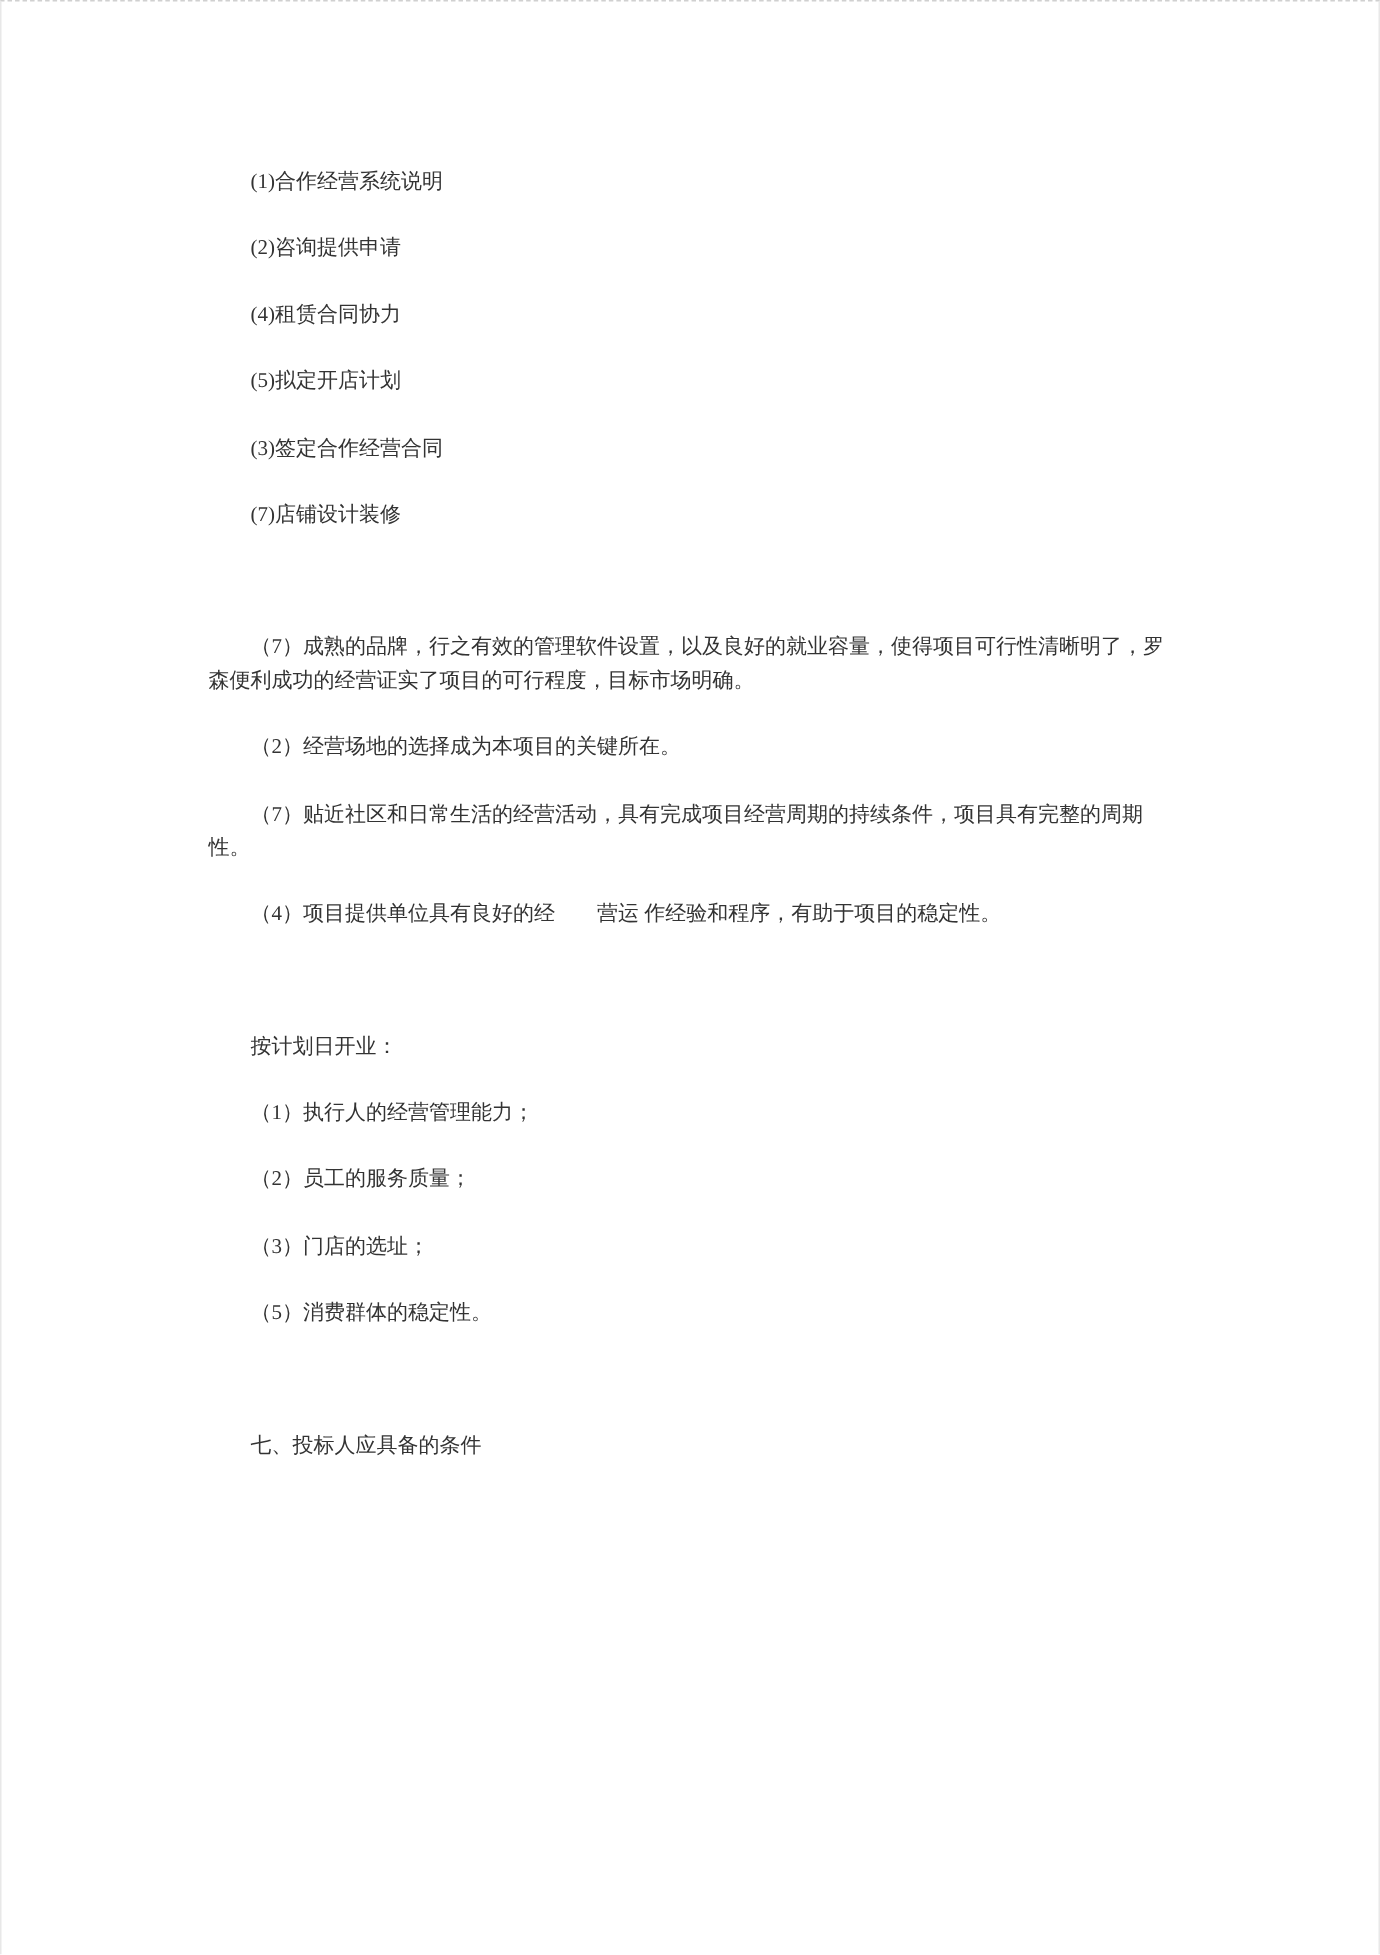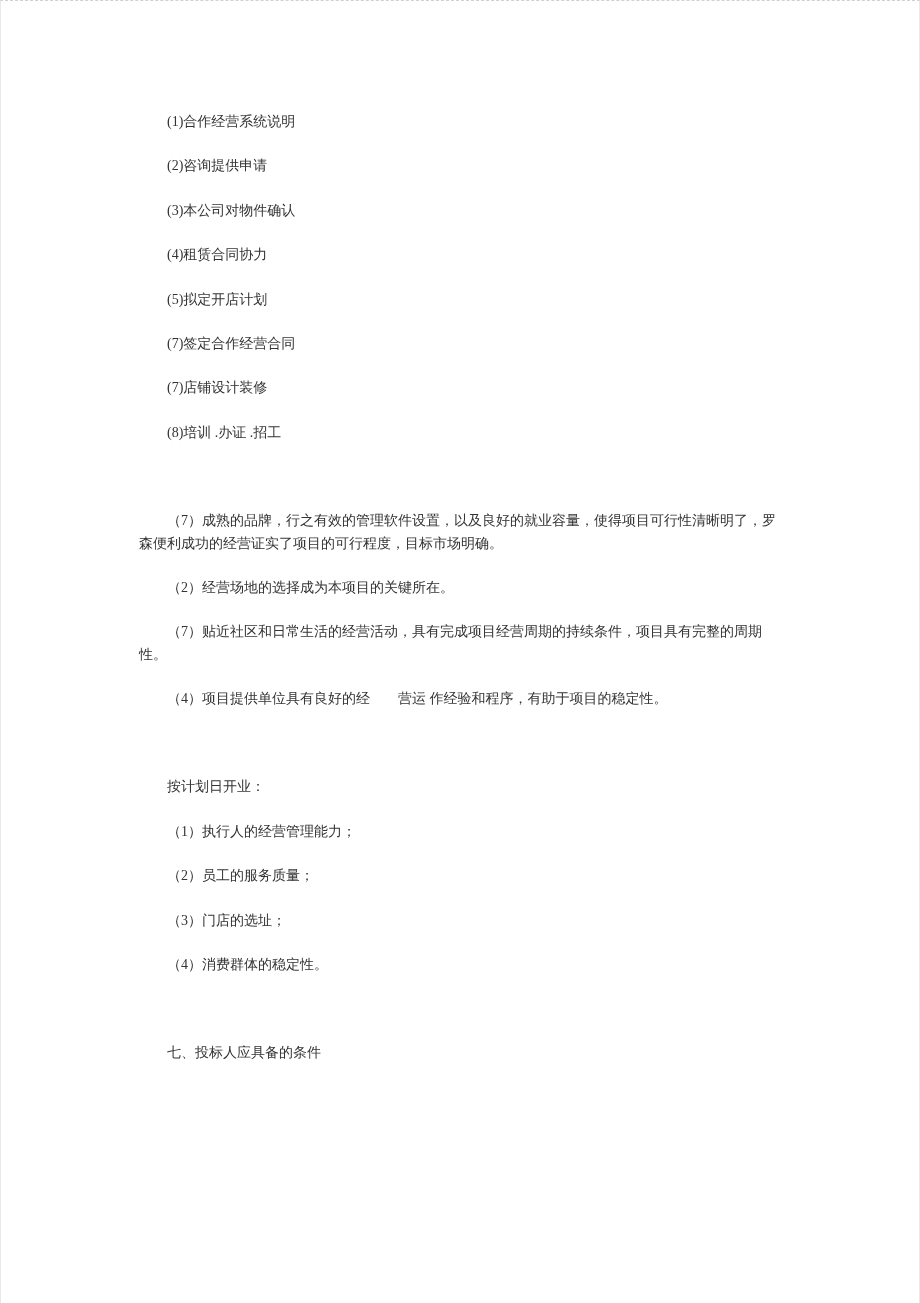--- a/index.html
+++ b/index.html
@@ -40,43 +40,41 @@
       width: 2em;
     }
   </style>
 </head>
 <body>
 
 <div class="page-container">
 
   <p class="paragraph block-indent">(1)合作经营系统说明</p>
   <p class="paragraph block-indent">(2)咨询提供申请</p>
-  <p class="paragraph block-indent">(3)本公司对物件确认</p>
   <p class="paragraph block-indent">(4)租赁合同协力</p>
   <p class="paragraph block-indent">(5)拟定开店计划</p>
-  <p class="paragraph block-indent">(7)签定合作经营合同</p>
+  <p class="paragraph block-indent">(3)签定合作经营合同</p>
   <p class="paragraph block-indent">(7)店铺设计装修</p>
-  <p class="paragraph block-indent">(8)培训 .办证 .招工</p>
 
   <div class="gap"></div>
 
 
   <p class="paragraph">（7）成熟的品牌，行之有效的管理软件设置，以及良好的就业容量，使得项目可行性清晰明了，罗森便利成功的经营证实了项目的可行程度，目标市场明确。</p>
   <p class="paragraph">（2）经营场地的选择成为本项目的关键所在。</p>
   <p class="paragraph">（7）贴近社区和日常生活的经营活动，具有完成项目经营周期的持续条件，项目具有完整的周期性。</p>
   <p class="paragraph">
     <span>（4）项目提供单位具有良好的经</span><span class="wide-space"></span><span>营运 作经验和程序，有助于项目的稳定性。</span>
   </p>
 
   <div class="gap"></div>
 
   <p class="paragraph">按计划日开业：</p>
 
   <p class="paragraph">（1）执行人的经营管理能力；</p>
   <p class="paragraph">（2）员工的服务质量；</p>
   <p class="paragraph">（3）门店的选址；</p>
-  <p class="paragraph">（4）消费群体的稳定性。</p>
+  <p class="paragraph">（5）消费群体的稳定性。</p>
 
   <div class="gap"></div>
 
   <p class="paragraph">七、投标人应具备的条件</p>
 
 </div>
 
 </body></html>

